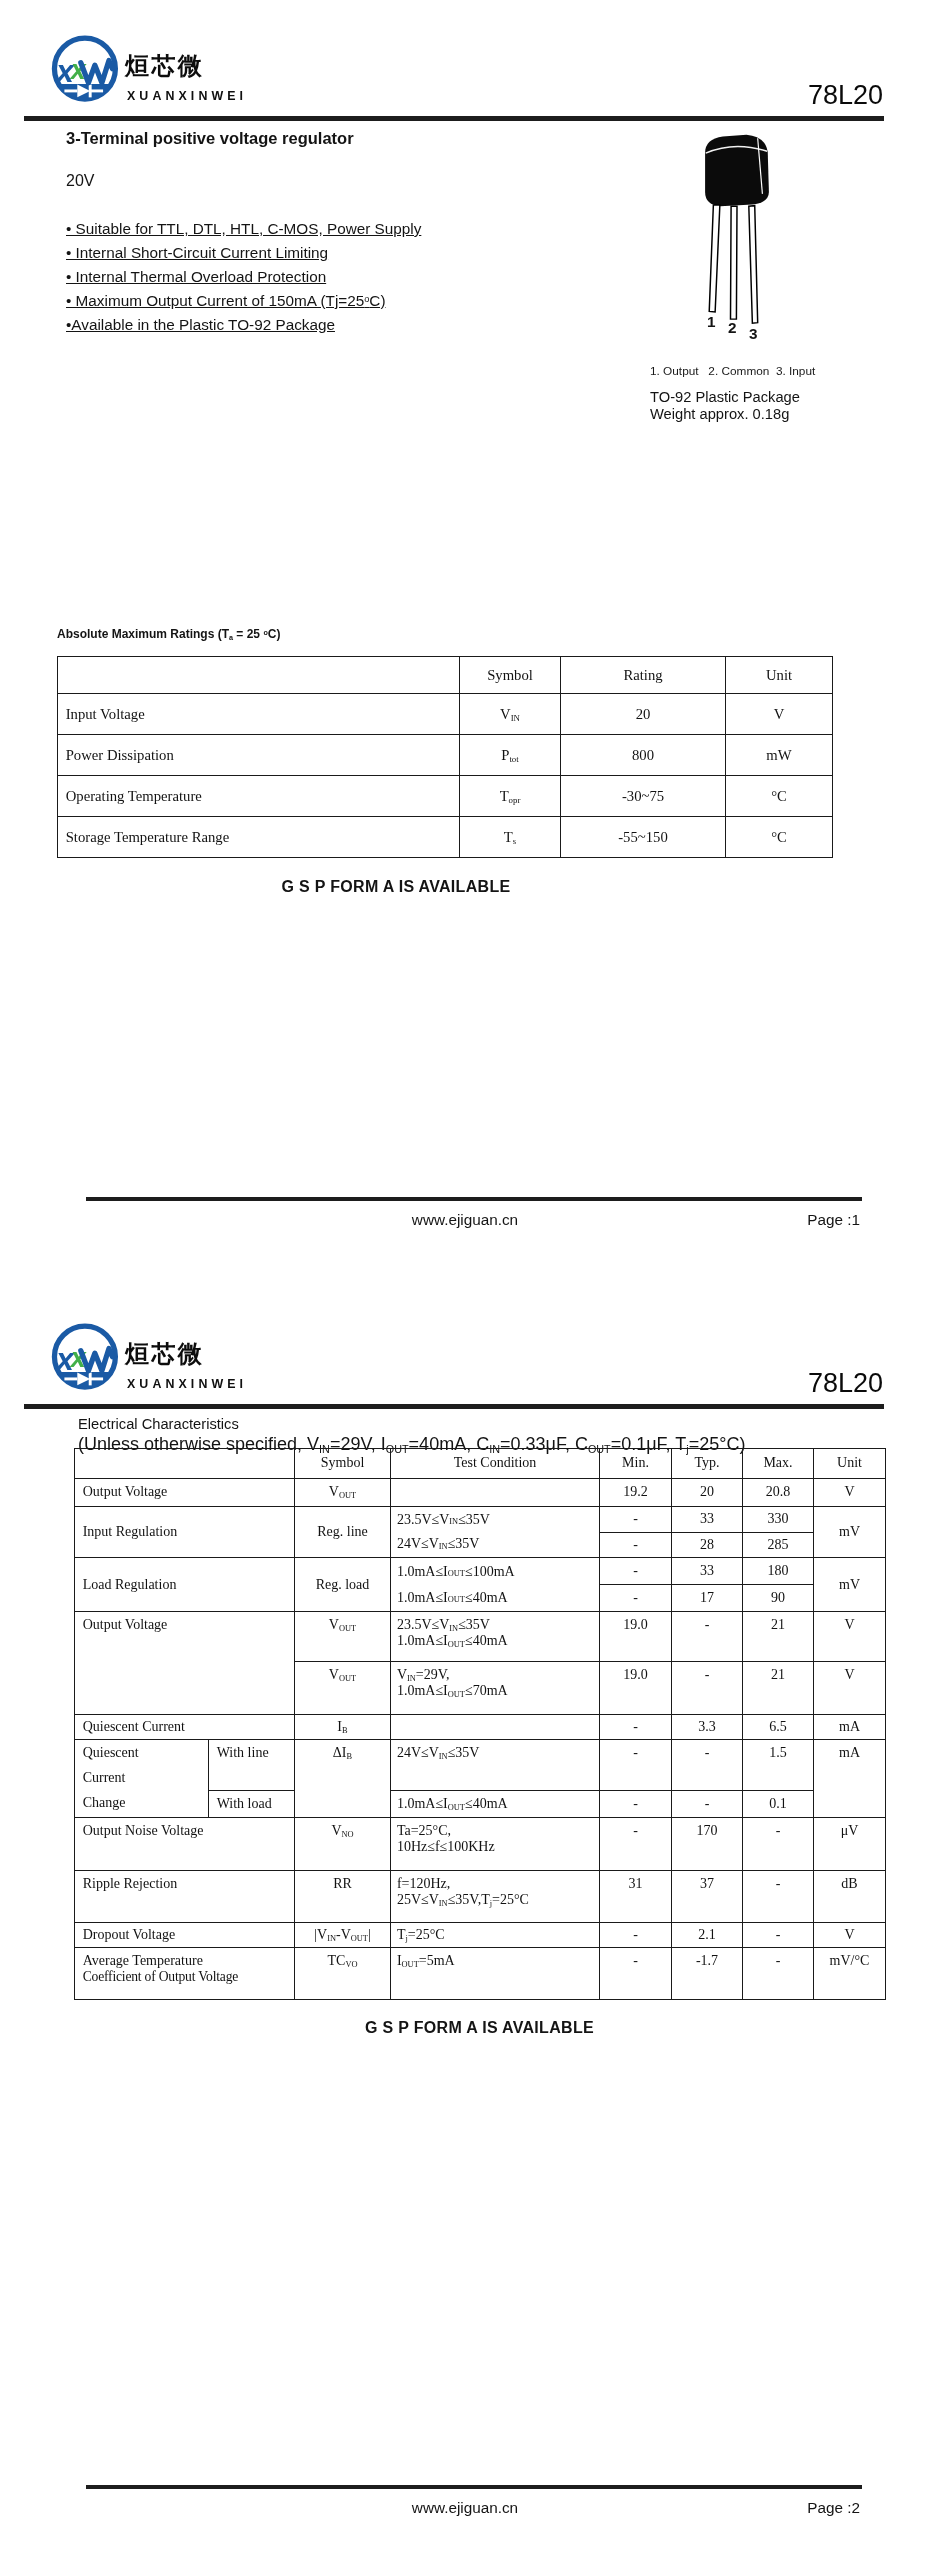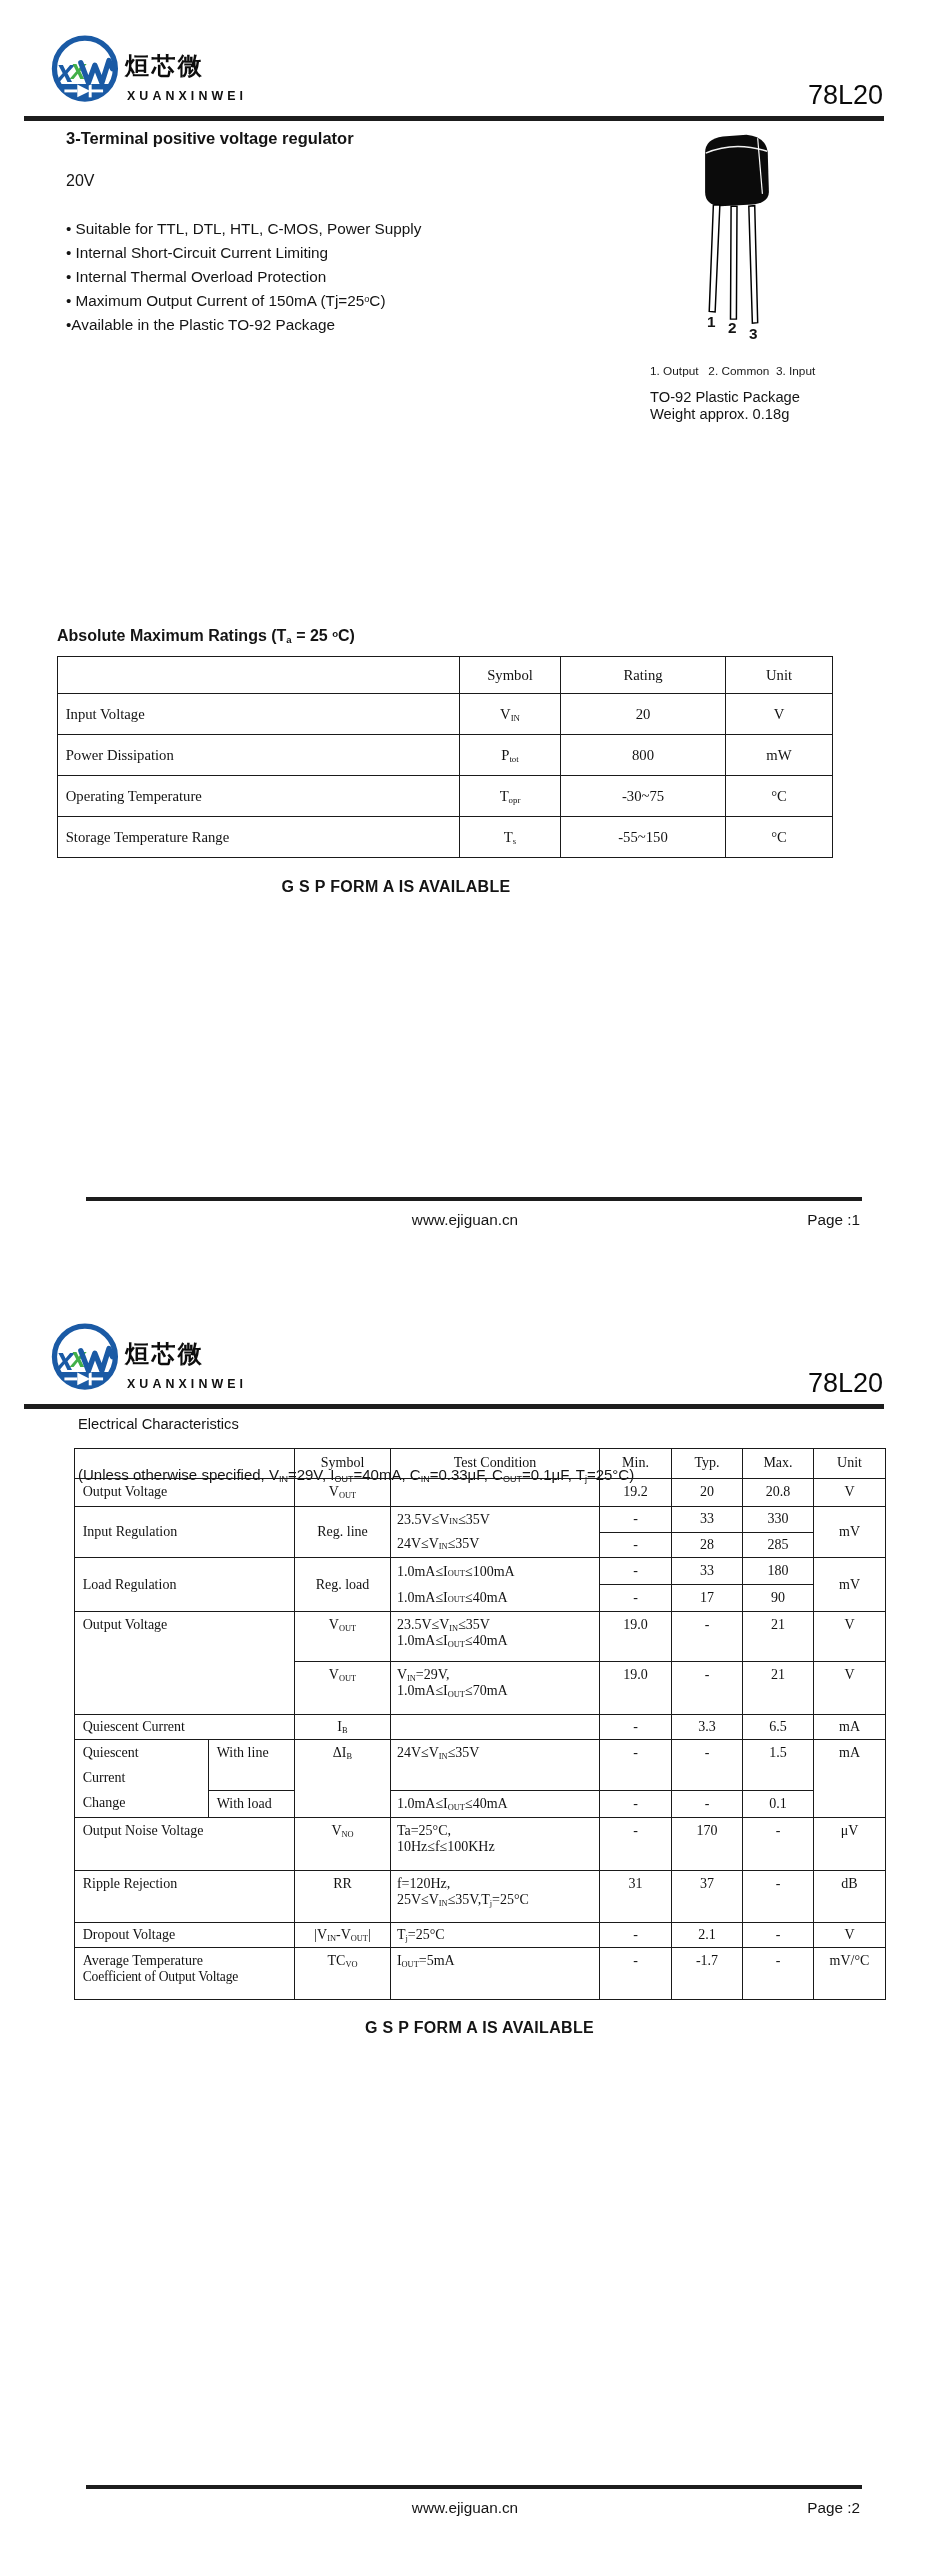--- a/index.html
+++ b/index.html
@@ -13,36 +13,36 @@
   .logo-svg{position:absolute;left:48px;top:32px;width:75px;height:78px;}
   .logo-cn{position:absolute;left:125px;top:50px;font-size:24px;font-weight:700;letter-spacing:2.4px;color:#0c0c0c;}
   .logo-en{position:absolute;left:127px;top:89px;font-size:12.4px;font-weight:600;letter-spacing:4.1px;color:#101010;}
   .part-no{position:absolute;right:47px;top:80px;font-size:27px;color:#0a0a0a;}
   .hbar{position:absolute;left:23.6px;top:116px;width:860px;height:4.7px;background:#1d1d1d;}
 
   
   .sec-title{left:66px;top:129px;font-size:16.5px;font-weight:bold;}
   .v20{left:66px;top:172px;font-size:16px;}
   .features{left:66px;top:217px;font-size:15.3px;}
-  .features div{height:24px;line-height:24px;white-space:nowrap;}
+  .features div{height:24px;line-height:24px;white-space:nowrap;text-decoration:underline;}
   .to92-svg{position:absolute;left:698px;top:133px;width:78px;height:195px;}
   .pin-lb{position:absolute;font-size:15.3px;font-weight:bold;}
   .pin-caption{left:650px;top:364px;font-size:11.8px;white-space:pre;color:#1a1a1a;}
   .pkg-cap{left:650px;top:389px;font-size:14.7px;line-height:17px;}
-  .amr-title{left:57px;top:627px;font-size:16px;font-weight:bold;}
+  .amr-title{left:57px;top:627px;font-size:12px;font-weight:bold;}
   .gsp{font-weight:bold;font-size:16px;text-align:center;letter-spacing:0.3px;}
   .gsp1{left:57px;top:878px;width:678px;}
   .gsp2{left:74px;top:731px;width:811px;}
   .fbar{position:absolute;left:86px;top:1197px;width:776px;height:4.1px;background:#1d1d1d;}
   .fsite{left:0;top:1211px;width:930px;text-align:center;font-size:15.3px;}
   .fpage{right:70px;top:1211px;font-size:15.3px;}
 
   
   .ec-head{left:78px;top:128px;font-size:14.7px;}
-  .ec-cond{left:78px;top:146px;font-size:15px;margin-top:32px;}
+  .ec-cond{left:78px;top:146px;font-size:18px;}
 
   
   table{border-collapse:collapse;table-layout:fixed;position:absolute;color:#121212;font-family:Liberation Serif, serif;}
   #amr-table{left:57px;top:656px;width:776px;font-size:14.7px;border:1.8px solid #181818;}
   #ec-table{left:74px;top:160px;width:811px;font-size:14px;border:1.8px solid #181818;}
   td{border:1.2px solid #1a1a1a;padding:0 3.5px;text-align:center;vertical-align:middle;}
   td.pl{text-align:left;padding-left:7.7px;}
   td.tl{text-align:left;padding-left:5.9px;}
   tr.vtop td{vertical-align:top;padding-top:5.3px;}
   .lines{display:flex;flex-direction:column;gap:0;}

